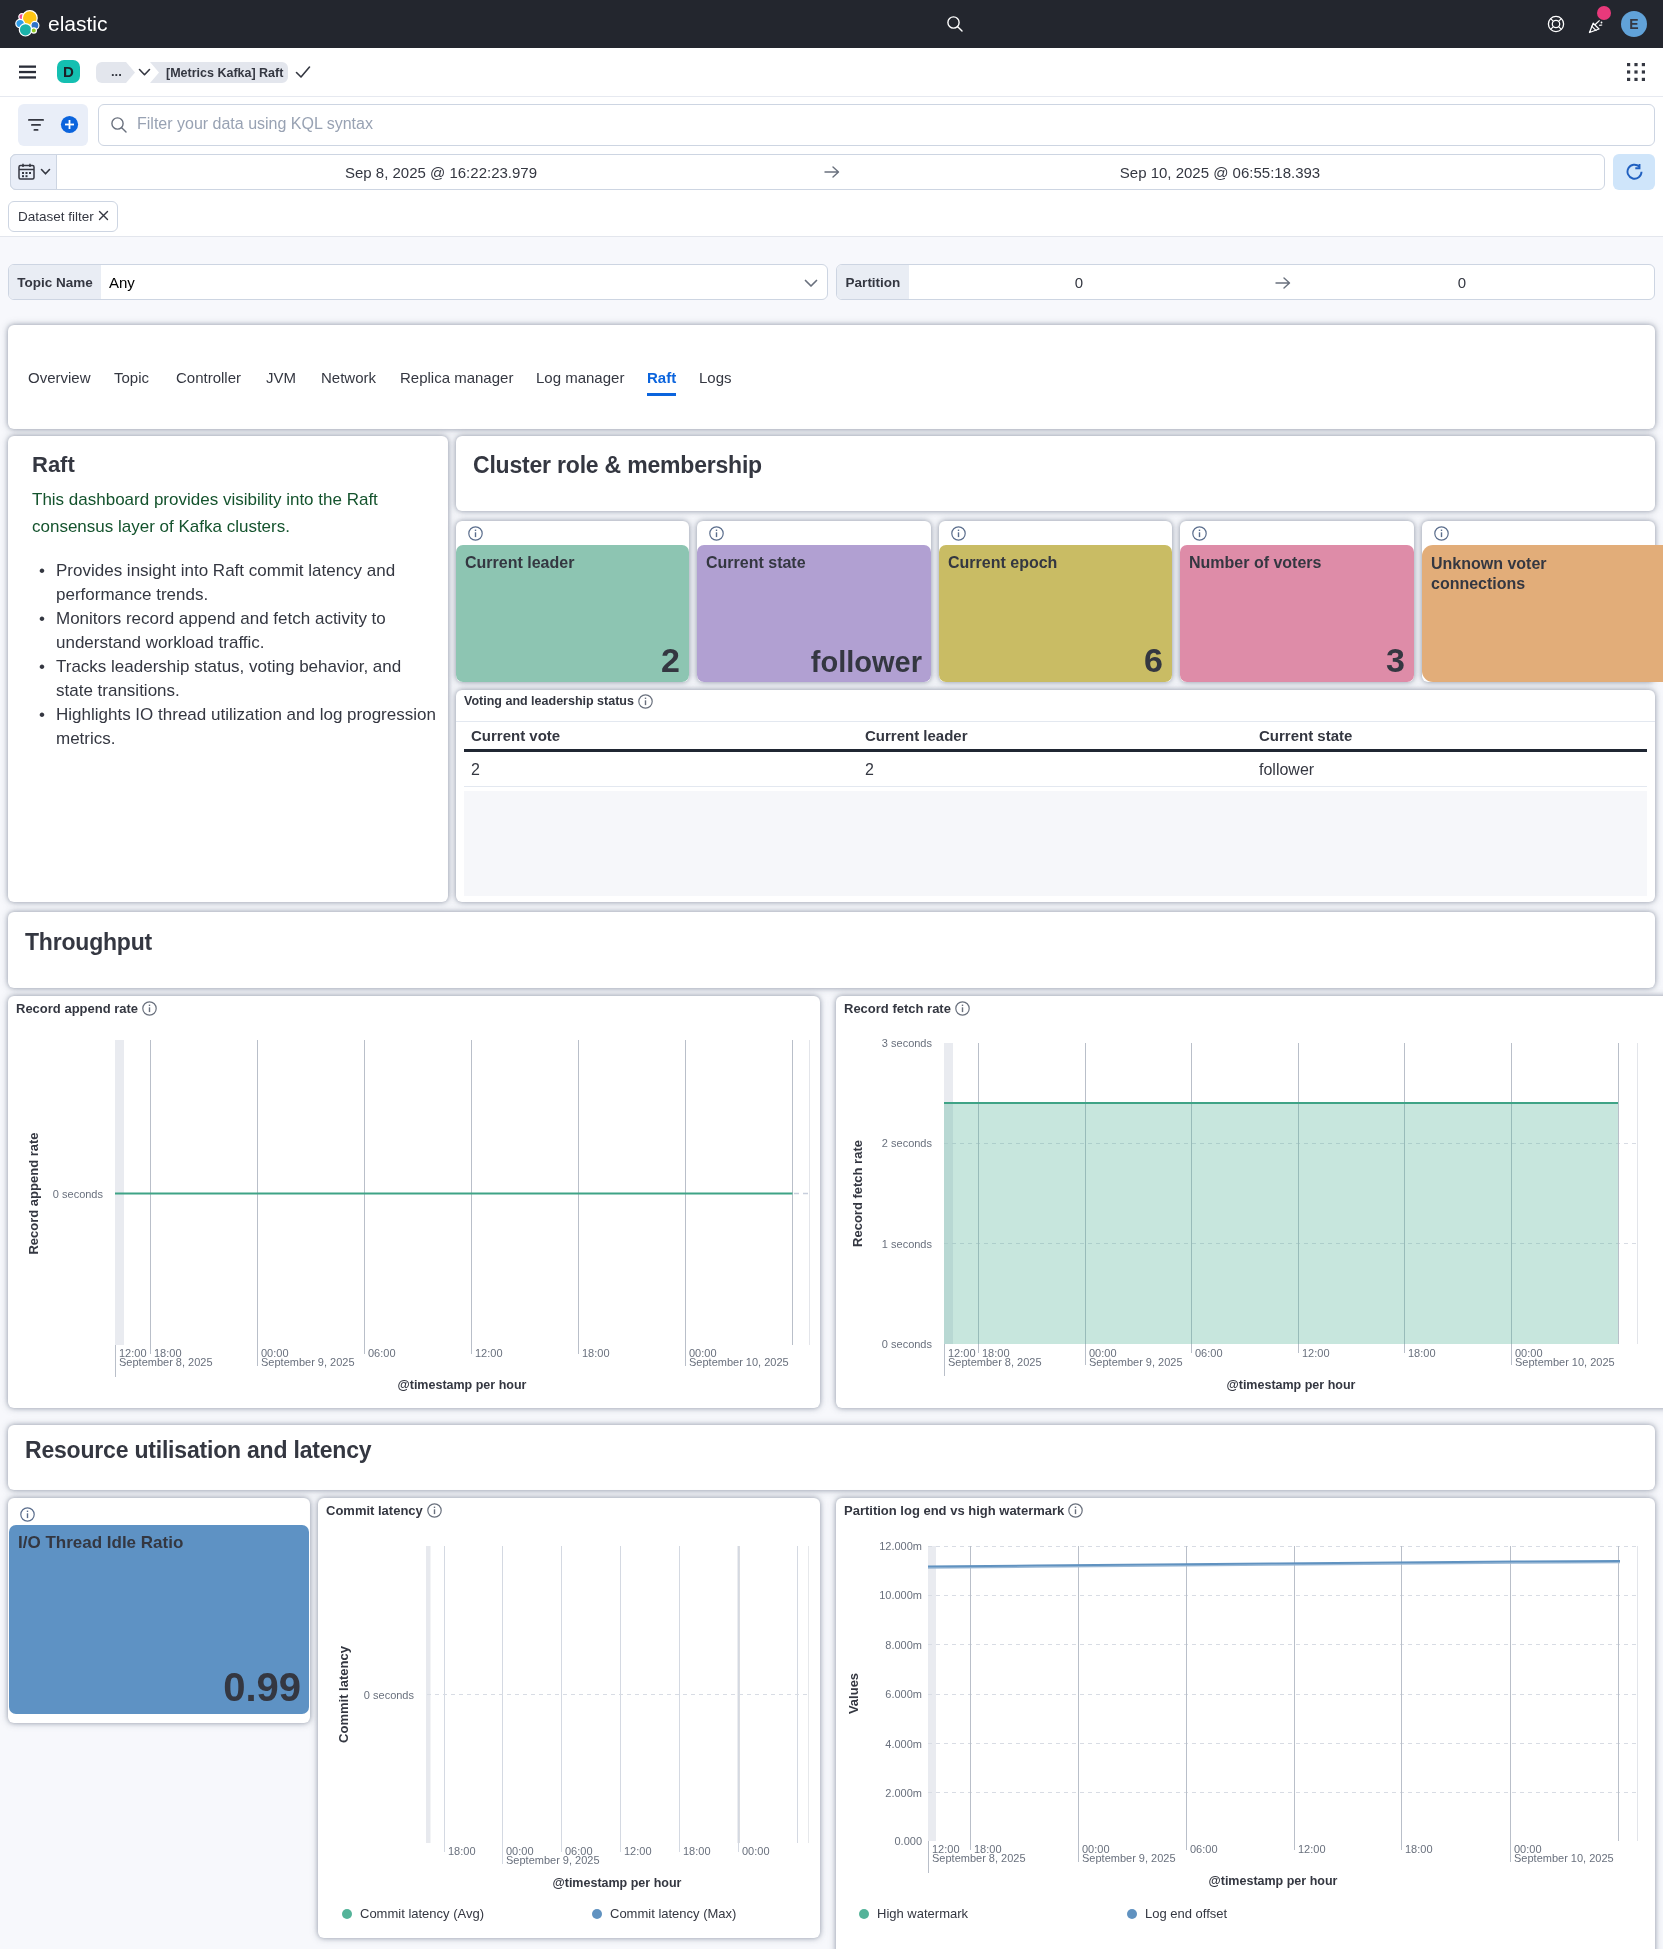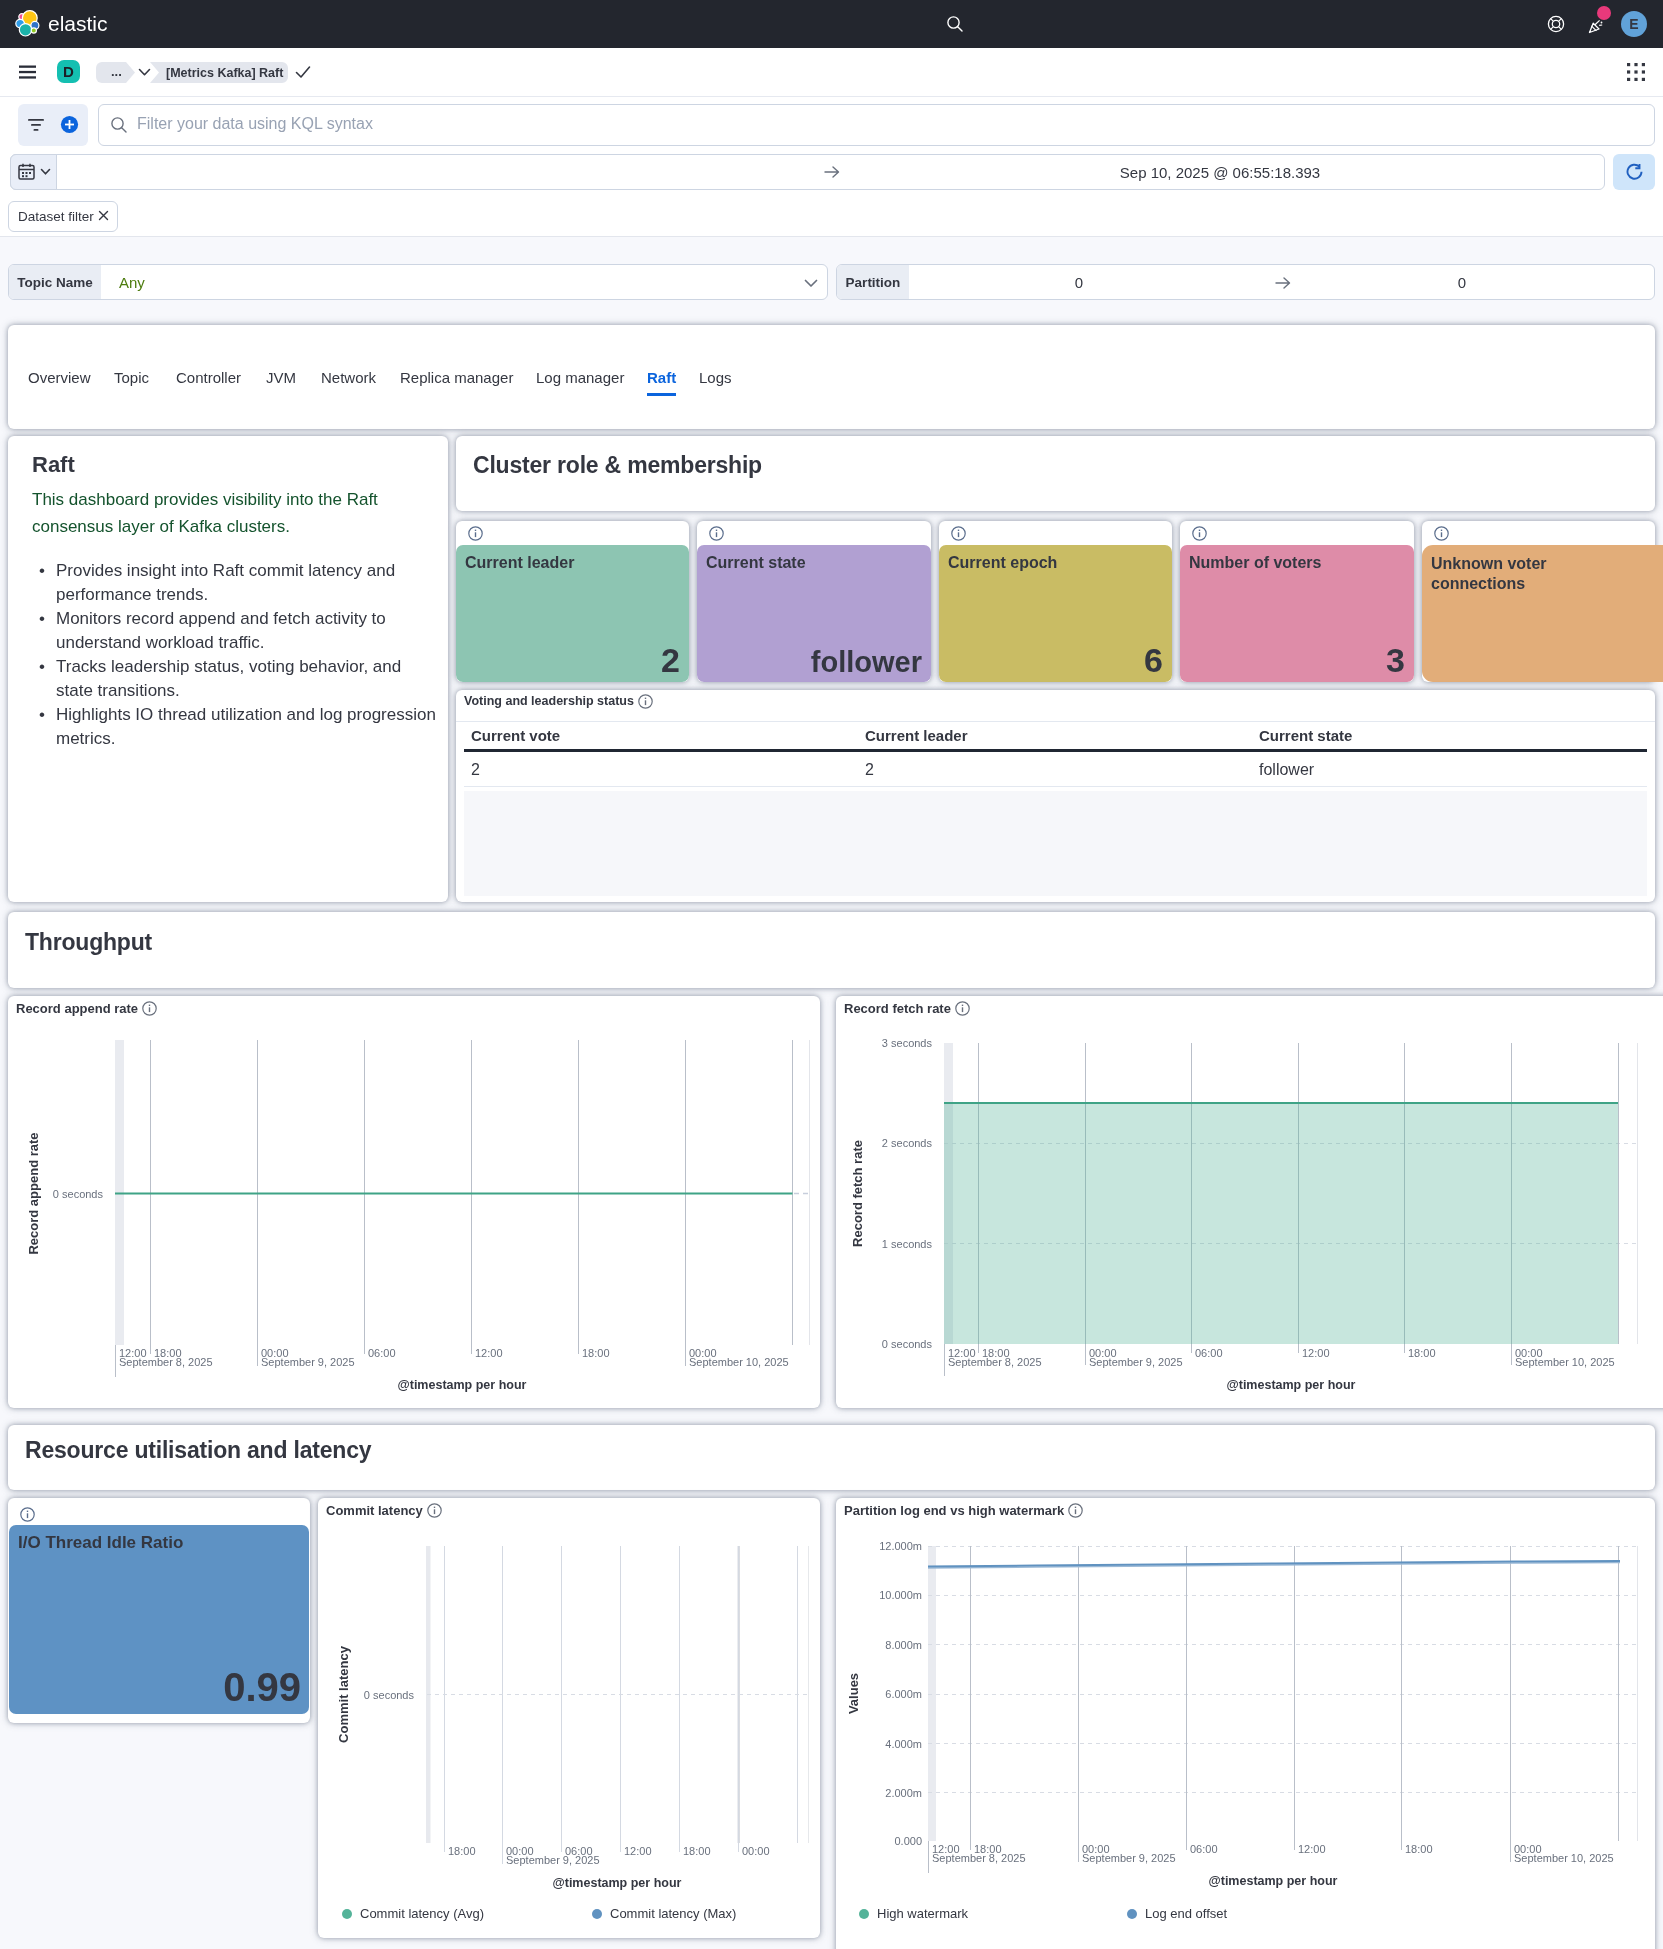--- a/index.html
+++ b/index.html
@@ -126,41 +126,42 @@
     <line x1="12" y1="0.8" x2="12" y2="4" stroke="#343741" stroke-width="1.5"></line>
     <rect x="4" y="9" width="2" height="2" fill="#343741"></rect>
       <rect x="7.5" y="9" width="2" height="2" fill="#343741"></rect>
       <rect x="11" y="9" width="2" height="2" fill="#343741"></rect>
     <rect x="4" y="12.2" width="2" height="2" fill="#343741"></rect>
       <rect x="7.5" y="12.2" width="2" height="2" fill="#343741"></rect>
   </svg>
   <svg class="abs" style="left:40px;top:71px;" width="11" height="8" viewBox="0 0 11 8">
     <path d="M1.5 1.5 L5.5 5.8 L9.5 1.5" fill="none" stroke="#343741" stroke-width="1.6" stroke-linecap="round" stroke-linejoin="round"></path>
   </svg>
+  <div class="abs" style="left:57px;top:67px;width:768px;text-align:center;font-size:15px;color:#343741;">Sep 8, 2025 @ 16:22:23.979</div>
   <svg class="abs" style="left:824px;top:68px;" width="16" height="14" viewBox="0 0 16 14">
     <path d="M1 7 H14 M9 2 L14.5 7 L9 12" fill="none" stroke="#69707D" stroke-width="1.4" stroke-linecap="round" stroke-linejoin="round"></path>
   </svg>
   <div class="abs" style="left:840px;top:67px;width:760px;text-align:center;font-size:15px;color:#343741;">Sep 10, 2025 @ 06:55:18.393</div>
   <div class="abs" style="left:1613px;top:57px;width:42px;height:36px;background:#CFE5FA;border-radius:6px;"></div>
   <svg class="abs" style="left:1626px;top:66px;" width="17" height="17" viewBox="0 0 17 17">
     <path d="M13.3 3.6 A7 7 0 1 0 15.5 8.7" fill="none" stroke="#2060C0" stroke-width="1.9"></path>
     <path d="M13.5 1 L13.5 5.2 L9.3 5.2" fill="none" stroke="#2060C0" stroke-width="1.9"></path>
   </svg>
 
   <div class="abs" style="left:8px;top:104px;width:110px;height:31px;background:#fff;border:1px solid #CDD5E2;border-radius:6px;"></div>
   <div class="abs" style="left:18px;top:112px;font-size:13.5px;color:#343741;">Dataset filter</div>
   <svg class="abs" style="left:98px;top:113px;" width="11" height="11" viewBox="0 0 11 11">
     <path d="M1.5 1.5 L9.5 9.5 M9.5 1.5 L1.5 9.5" stroke="#343741" stroke-width="1.4" stroke-linecap="round"></path>
   </svg>
 </div>
 
 <div class="abs" style="left:8px;top:264px;width:820px;height:36px;background:#fff;border:1px solid #CDD5E2;border-radius:6px;">
   <div class="abs" style="left:0;top:0;width:92px;height:34px;background:#E9EDF4;border-radius:5px 0 0 5px;"></div>
   <div class="abs" style="left:0;top:10px;width:92px;text-align:center;font-size:13.5px;font-weight:bold;color:#343741;">Topic Name</div>
-  <div class="abs" style="left:110px;top:9px;font-size:15px;color:#4d7c0f;">Any</div>
+  <div class="abs" style="left:100px;top:9px;font-size:15px;color:#000000;">Any</div>
   <svg class="abs" style="left:795px;top:14px;" width="14" height="9" viewBox="0 0 14 9">
     <path d="M1.5 1.5 L7 7 L12.5 1.5" fill="none" stroke="#69707D" stroke-width="1.7" stroke-linecap="round" stroke-linejoin="round"></path>
   </svg>
 </div>
 <div class="abs" style="left:836px;top:264px;width:819px;height:36px;background:#fff;border:1px solid #CDD5E2;border-radius:6px;">
   <div class="abs" style="left:0;top:0;width:72px;height:34px;background:#E9EDF4;border-radius:5px 0 0 5px;"></div>
   <div class="abs" style="left:0;top:10px;width:72px;text-align:center;font-size:13.5px;font-weight:bold;color:#343741;">Partition</div>
   <div class="abs" style="left:72px;top:9px;width:340px;text-align:center;font-size:15px;color:#343741;">0</div>
   <svg class="abs" style="left:438px;top:11px;" width="16" height="14" viewBox="0 0 16 14">
     <path d="M1 7 H14 M9 2 L14.5 7 L9 12" fill="none" stroke="#69707D" stroke-width="1.4" stroke-linecap="round" stroke-linejoin="round"></path>

